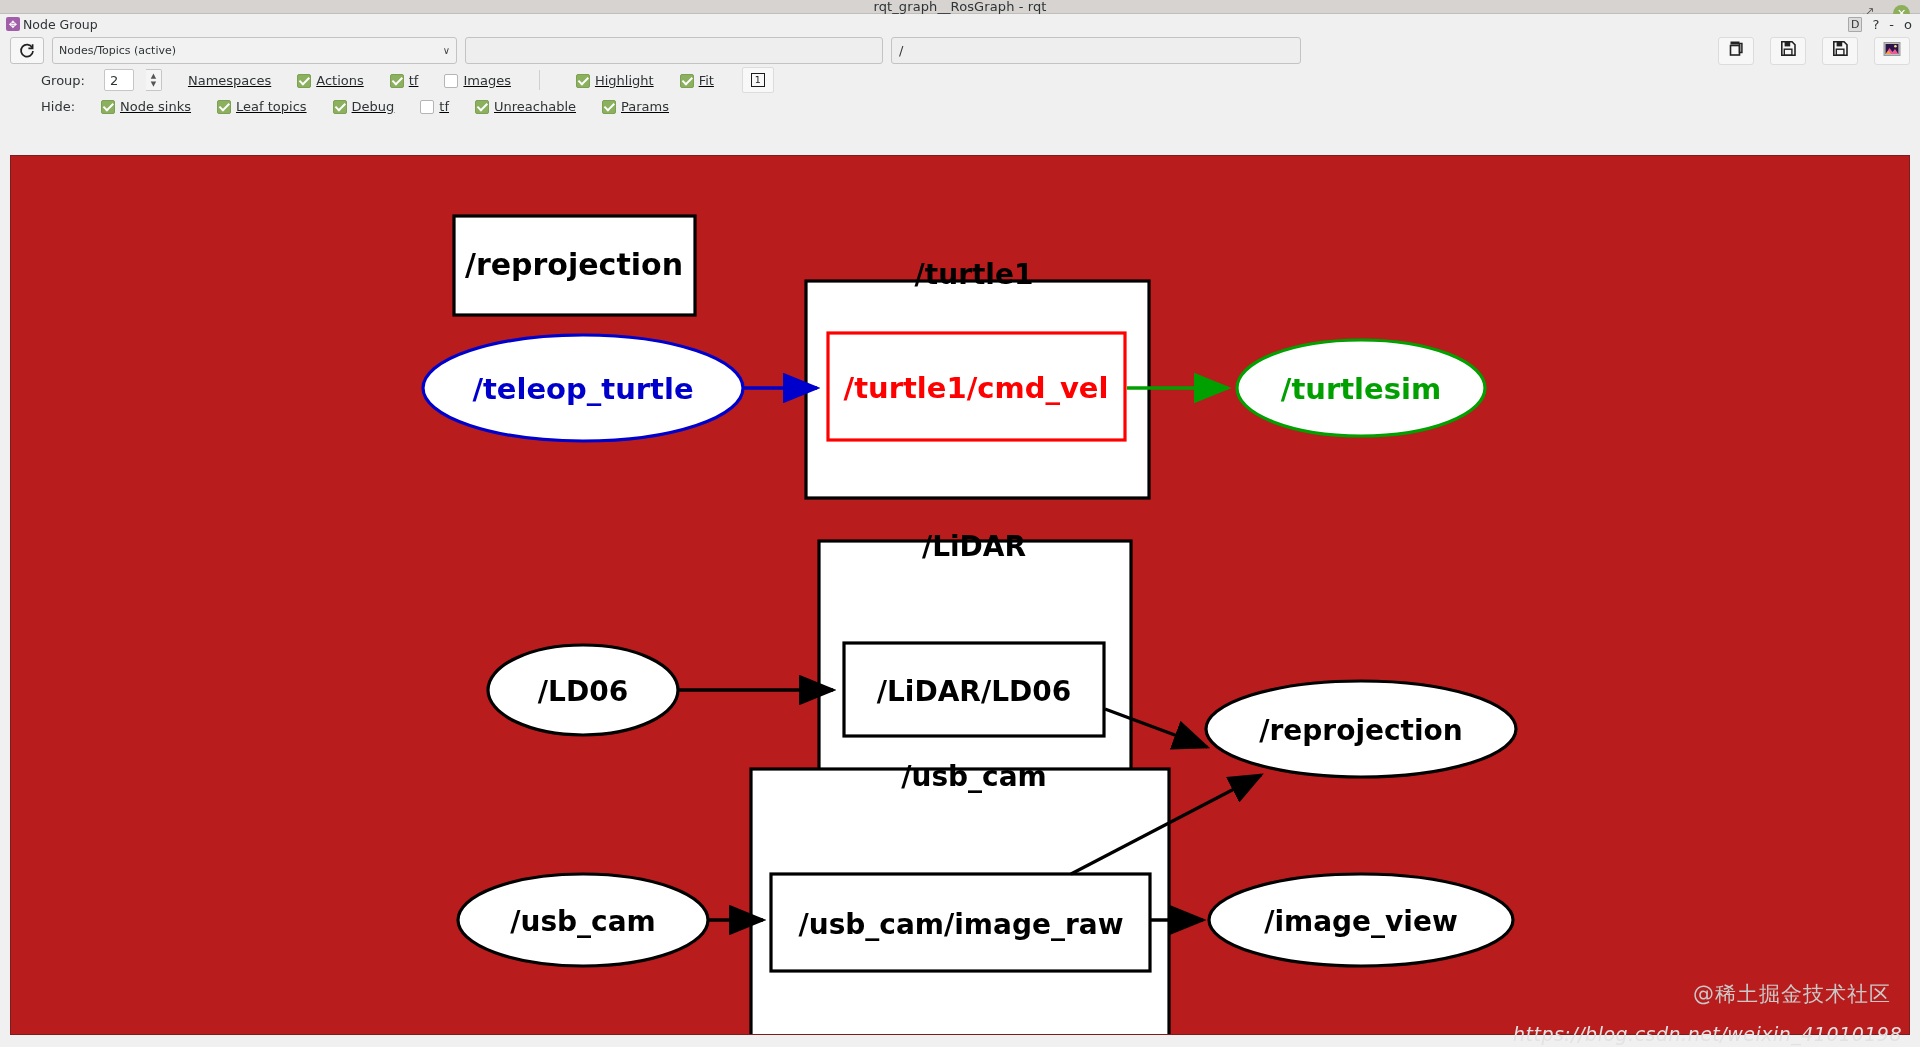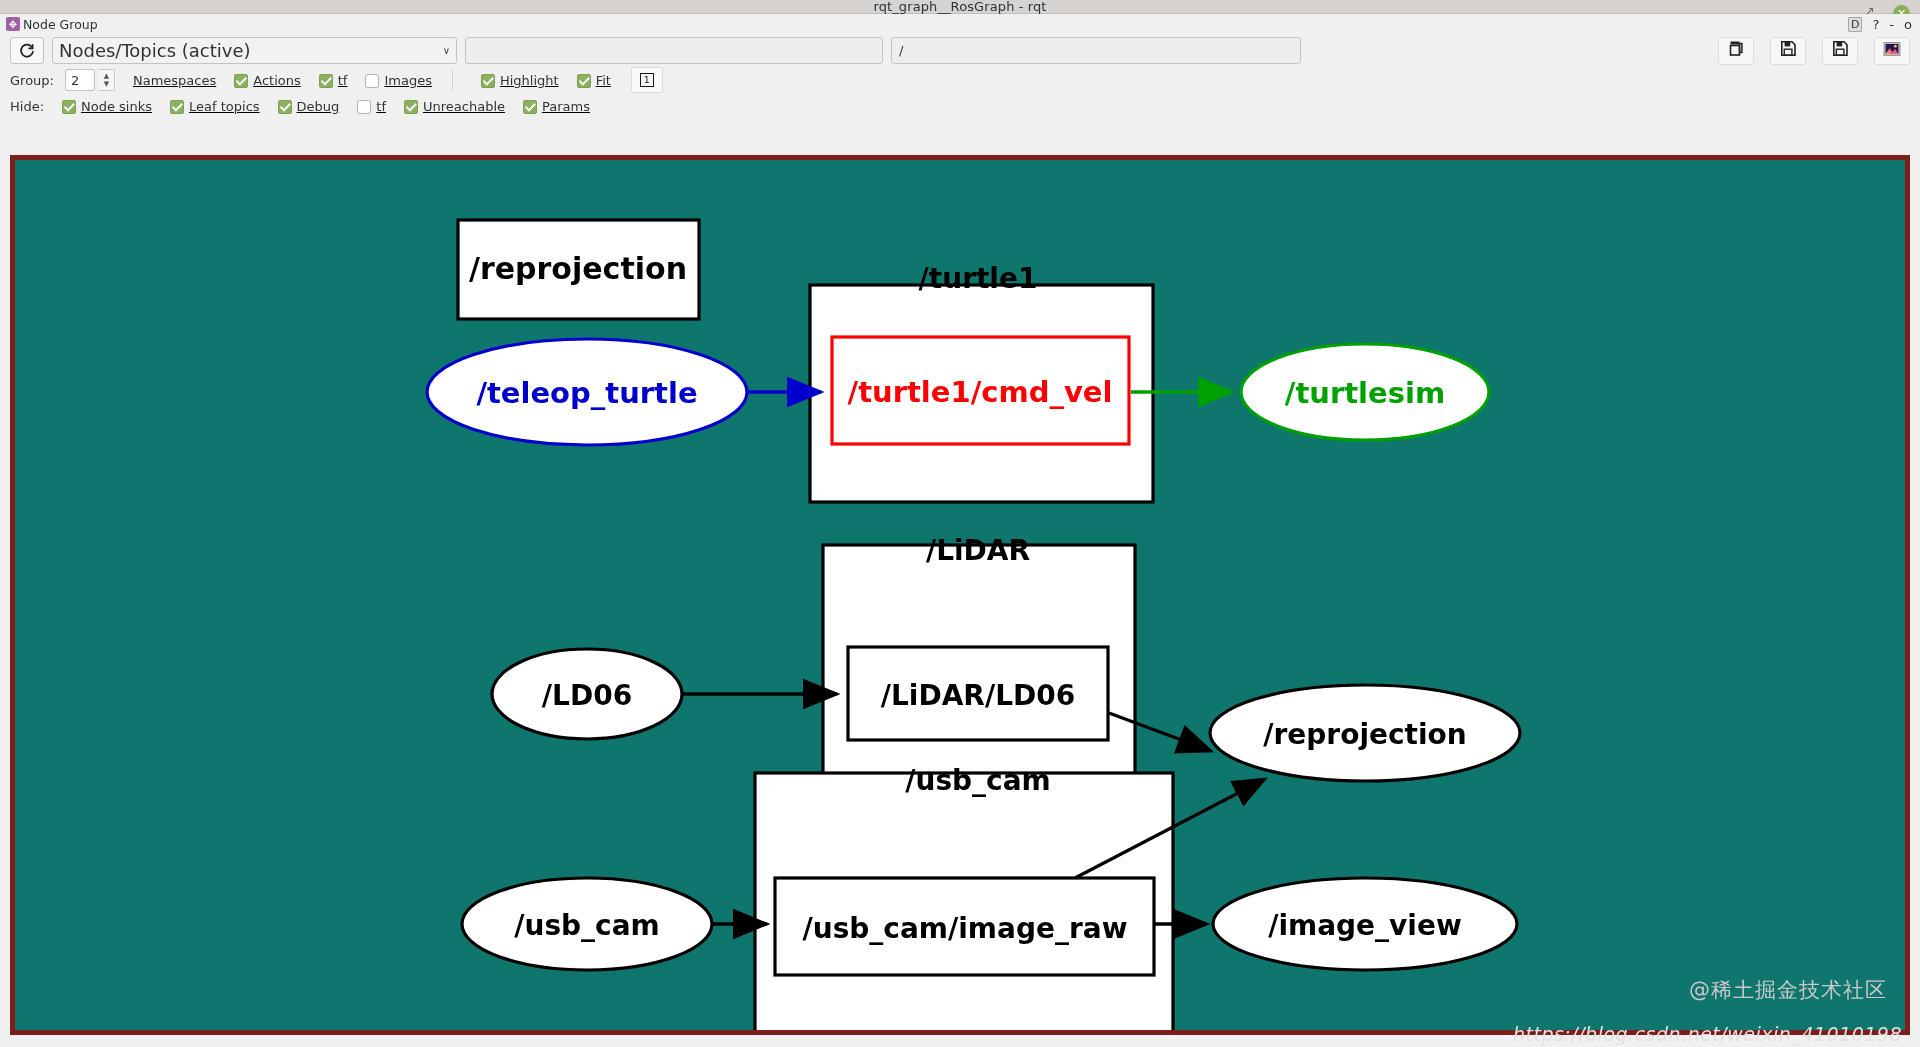--- a/index.html
+++ b/index.html
@@ -47,35 +47,35 @@
   .trow1{ display:flex; align-items:center; height:33px; gap:8px;}
   .refresh-btn{
     width:34px;height:27px;border:1px solid #c3c3c3;background:#f7f7f7;border-radius:3px;
     display:flex;align-items:center;justify-content:center;cursor:pointer;
   }
   .refresh-btn svg{ display:block; }
   .combo{
     width:405px;height:27px;border:1px solid #c3c3c3;background:#f2f2f2;border-radius:3px;
     display:flex;align-items:center;padding:0 6px;position:relative;cursor:pointer;
   }
-  .combo .ctext{ font-size:18px; color:#2e3436; flex:1; }
+  .combo .ctext{ font-size:11px; color:#2e3436; flex:1; }
   .combo .carrow{ font-size:10px; color:#444; }
   .tfield{
     height:27px;border:1px solid #c3c3c3;background:#eeeeee;border-radius:3px;
     display:flex;align-items:center;padding:0 7px;font-size:13px;color:#2e3436;cursor:text;
   }
   #filter-topics{ width:418px; }
   #filter-nodes{ width:410px; }
   .spacer{flex:1;}
   .iconbtn{
     width:36px;height:28px;border:1px solid #dcdcdc;background:#f7f7f7;border-radius:3px;
     display:flex;align-items:center;justify-content:center;cursor:pointer;margin-left:8px;
   }
 
-  .trow2, .trow3{ display:flex; align-items:center; height:26px; gap:4px; }
+  .trow2, .trow3{ display:flex; align-items:center; height:26px; gap:12px;margin-left:31px; }
   .lbl{ font-size:13px; color:#2e3436; }
   .grp-label{ margin-right:7px; }
   .spin{
     width:30px;height:22px;border:1px solid #c6c6c6;background:#fff;border-radius:2px;
     display:flex;align-items:center;padding-left:5px;font-size:13px;color:#2e3436;
   }
   .spin-btns{
     width:16px;height:22px;border:1px solid #c6c6c6;border-left:none;background:#f5f5f5;
     display:flex;flex-direction:column;align-items:center;justify-content:center;
     font-size:7px;line-height:8px;color:#555;cursor:pointer;border-radius:0 2px 2px 0;
@@ -97,21 +97,21 @@
     display:flex;align-items:center;justify-content:center;margin-left:16px;cursor:pointer;
   }
   .numbtn .nbox{
     border:1.6px solid #1a1a1a;font-size:9.5px;color:#1a1a1a;line-height:10px;
     padding:1px 3px; font-family:"DejaVu Sans", sans-serif;
   }
 
   
   .canvas{
     position:absolute; left:10px; top:155px; width:1900px; height:880px;
-    background:#0f766e; border:5px solid #7f1d1d;
+    background:#b91c1c; border:1px solid #7f1d1d;
     overflow:hidden;
   }
   .canvas svg{ display:block; }
 
   
   .wm1{
     position:absolute; right:18px; bottom:26px;
     font-size:21px; color:#c9c9c9; font-family:"DejaVu Sans", sans-serif;
     letter-spacing:1px; pointer-events:none;
   }

